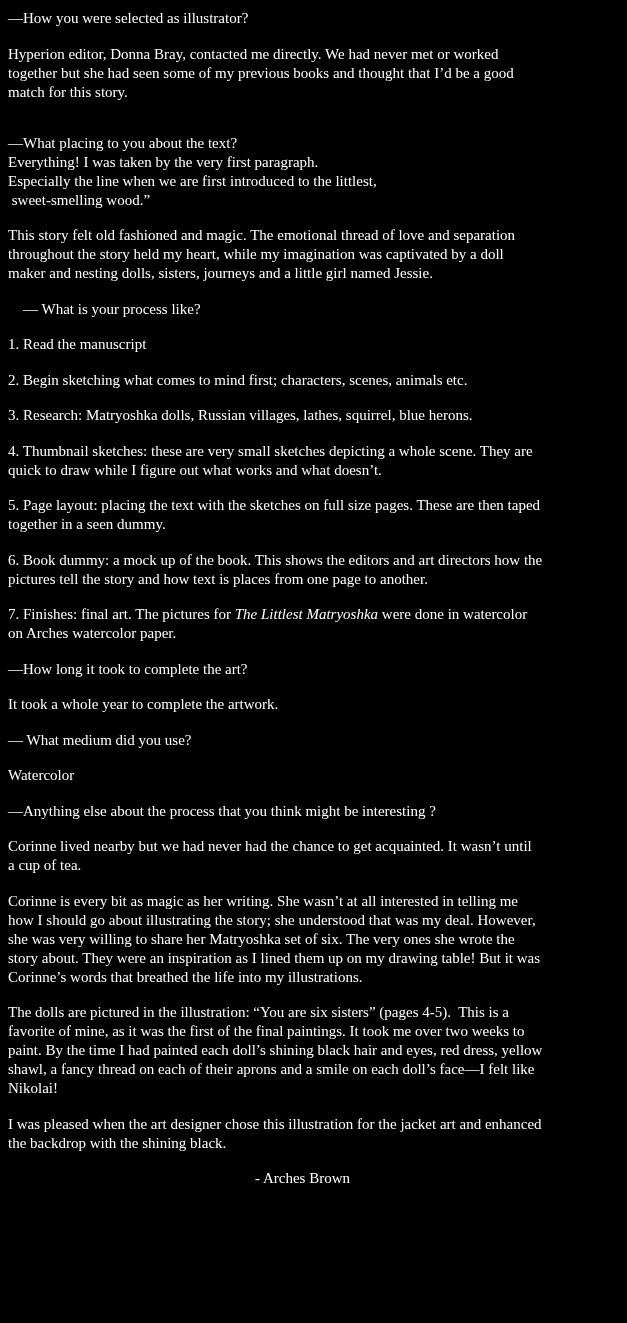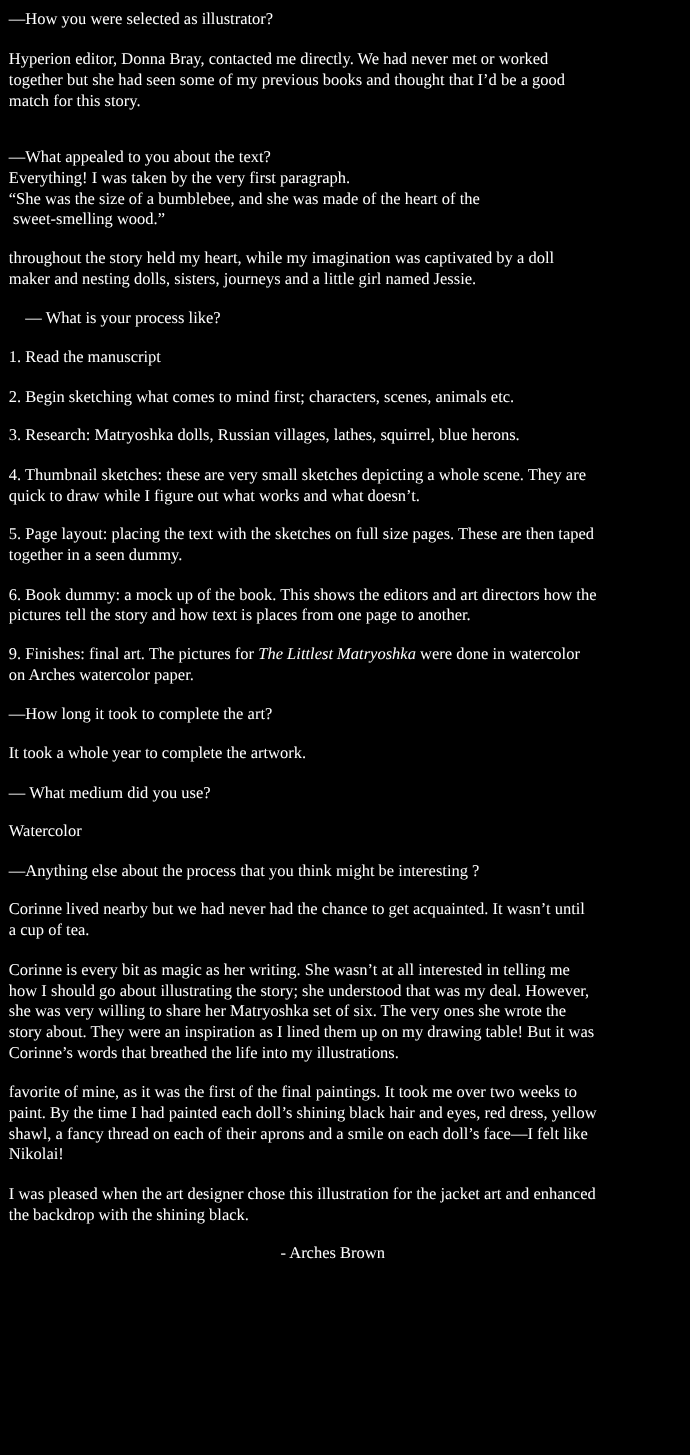--- a/index.html
+++ b/index.html
@@ -43,26 +43,27 @@
 <div class="doc">
     <p class="block">
       <span class="line">—How you were selected as illustrator?</span>
     </p>
     <p class="block wide">
       <span class="line">Hyperion editor, Donna Bray, contacted me directly. We had never met or worked</span>
       <span class="line">together but she had seen some of my previous books and thought that I’d be a good</span>
       <span class="line">match for this story.</span>
     </p>
     <p class="block">
-      <span class="line">—What appealed to you about the text?</span>
+      <span class="line">—What placing to you about the text?</span>
       <span class="line">Everything! I was taken by the very first paragraph.</span>
-      <span class="line">“She was the size of a bumblebee, and she was made of the heart of the</span>
+      <span class="line">Especially the line when we are first introduced to the littlest,</span>
       <span class="line"> sweet-smelling wood.”</span>
     </p>
     <p class="block">
+      <span class="line">This story felt old fashioned and magic. The emotional thread of love and separation</span>
       <span class="line">throughout the story held my heart, while my imagination was captivated by a doll</span>
       <span class="line">maker and nesting dolls, sisters, journeys and a little girl named Jessie.</span>
     </p>
     <p class="block">
       <span class="line">    — What is your process like?</span>
     </p>
     <p class="block">
       <span class="line">1. Read the manuscript</span>
     </p>
     <p class="block">
@@ -77,21 +78,21 @@
     </p>
     <p class="block">
       <span class="line">5. Page layout: placing the text with the sketches on full size pages. These are then taped</span>
       <span class="line">together in a seen dummy.</span>
     </p>
     <p class="block">
       <span class="line">6. Book dummy: a mock up of the book. This shows the editors and art directors how the</span>
       <span class="line">pictures tell the story and how text is places from one page to another.</span>
     </p>
     <p class="block">
-      <span class="line"><span>9. Finishes: final art. The pictures for </span><span class="it">The Littlest Matryoshka</span><span> were done in watercolor</span></span>
+      <span class="line"><span>7. Finishes: final art. The pictures for </span><span class="it">The Littlest Matryoshka</span><span> were done in watercolor</span></span>
       <span class="line">on Arches watercolor paper.</span>
     </p>
     <p class="block">
       <span class="line">—How long it took to complete the art?</span>
     </p>
     <p class="block">
       <span class="line">It took a whole year to complete the artwork.</span>
     </p>
     <p class="block">
       <span class="line">— What medium did you use?</span>
@@ -107,20 +108,21 @@
       <span class="line">a cup of tea.</span>
     </p>
     <p class="block">
       <span class="line">Corinne is every bit as magic as her writing. She wasn’t at all interested in telling me</span>
       <span class="line">how I should go about illustrating the story; she understood that was my deal. However,</span>
       <span class="line">she was very willing to share her Matryoshka set of six. The very ones she wrote the</span>
       <span class="line">story about. They were an inspiration as I lined them up on my drawing table! But it was</span>
       <span class="line">Corinne’s words that breathed the life into my illustrations.</span>
     </p>
     <p class="block">
+      <span class="line">The dolls are pictured in the illustration: “You are six sisters” (pages 4-5).  This is a</span>
       <span class="line">favorite of mine, as it was the first of the final paintings. It took me over two weeks to</span>
       <span class="line">paint. By the time I had painted each doll’s shining black hair and eyes, red dress, yellow</span>
       <span class="line">shawl, a fancy thread on each of their aprons and a smile on each doll’s face—I felt like</span>
       <span class="line">Nikolai!</span>
     </p>
     <p class="block">
       <span class="line">I was pleased when the art designer chose this illustration for the jacket art and enhanced</span>
       <span class="line">the backdrop with the shining black.</span>
     </p>
     <p class="block signature">

